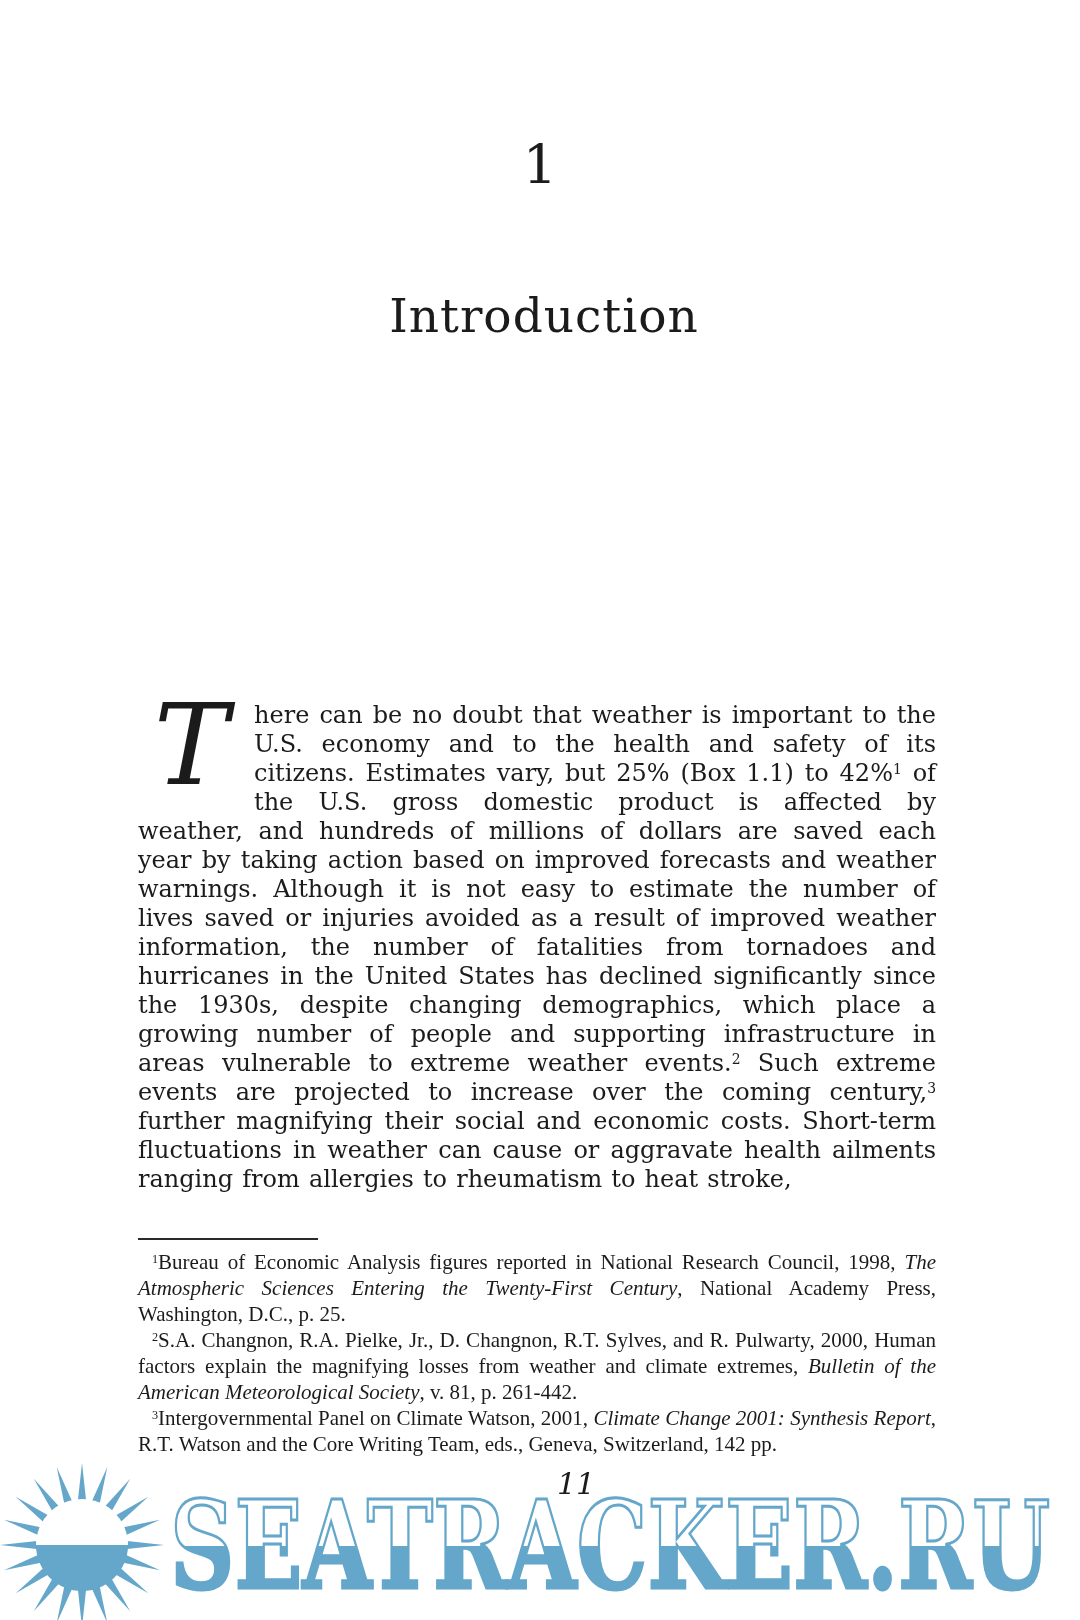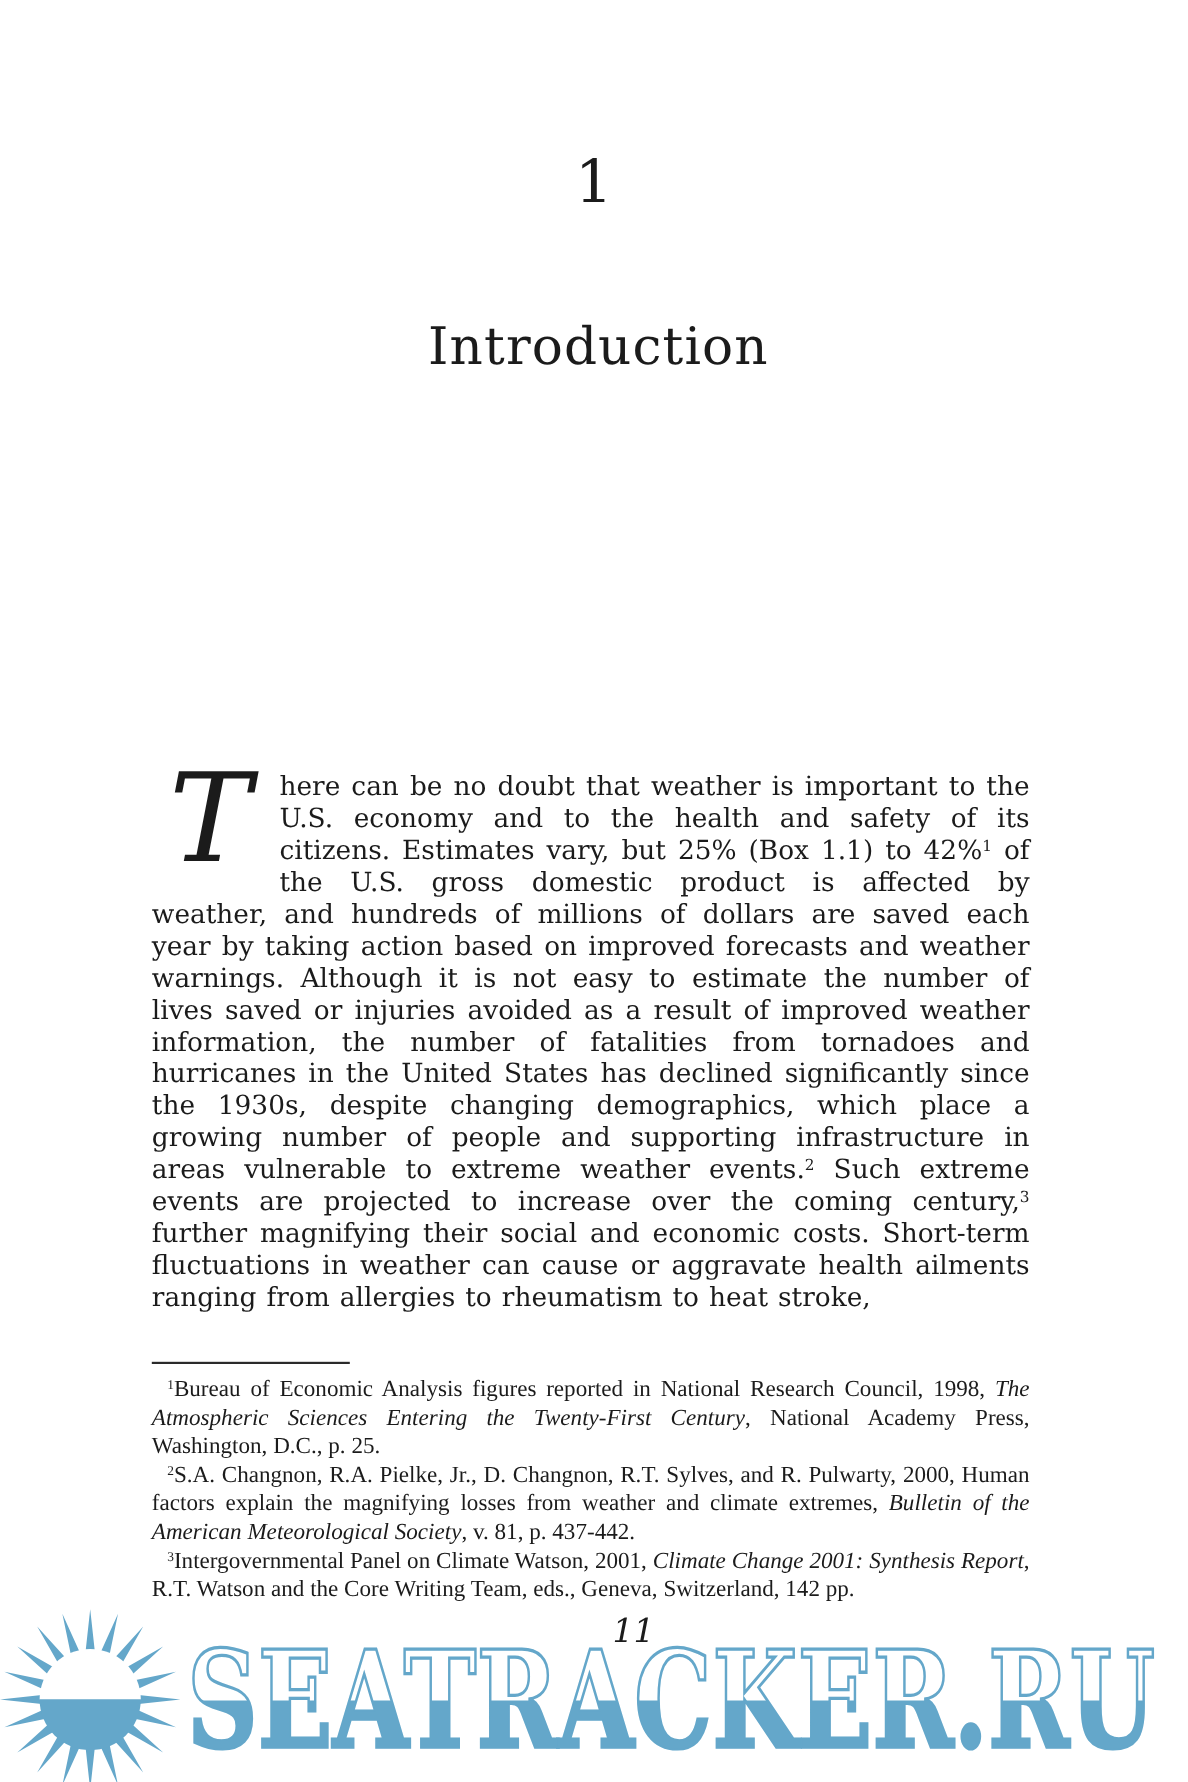--- a/index.html
+++ b/index.html
@@ -104,21 +104,21 @@
 
   <div class="chapter-number">1</div>
 
   <div class="page-title">Introduction</div>
 
   <div class="body-text"><span class="dropcap">T</span><span>here can be no doubt that weather is important to the U.S. economy and to the health and safety of its citizens. Estimates vary, but 25% (Box 1.1) to 42%</span><sup>1</sup><span> of the U.S. gross domestic product is affected by weather, and hundreds of millions of dollars are saved each year by taking action based on improved forecasts and weather warnings. Although it is not easy to estimate the number of lives saved or injuries avoided as a result of improved weather information, the number of fatalities from tornadoes and hurricanes in the United States has declined significantly since the 1930s, despite changing demographics, which place a growing number of people and supporting infrastructure in areas vulnerable to extreme weather events.</span><sup>2</sup><span> Such extreme events are projected to increase over the coming century,</span><sup>3</sup><span> further magnifying their social and economic costs. Short-term fluctuations in weather can cause or aggravate health ailments ranging from allergies to rheumatism to heat stroke,</span></div>
 
   <div class="footnotes">
     <div class="footnote-rule"></div>
     <p class="footnote"><sup>1</sup><span>Bureau of Economic Analysis figures reported in National Research Council, 1998, </span><i>The Atmospheric Sciences Entering the Twenty-First Century</i><span>, National Academy Press, Washington, D.C., p. 25.</span></p>
-    <p class="footnote"><sup>2</sup><span>S.A. Changnon, R.A. Pielke, Jr., D. Changnon, R.T. Sylves, and R. Pulwarty, 2000, Human factors explain the magnifying losses from weather and climate extremes, </span><i>Bulletin of the American Meteorological Society</i><span>, v. 81, p. 437-442.</span></p>
+    <p class="footnote"><sup>2</sup><span>S.A. Changnon, R.A. Pielke, Jr., D. Changnon, R.T. Sylves, and R. Pulwarty, 2000, Human factors explain the magnifying losses from weather and climate extremes, </span><i>Bulletin of the American Meteorological Society</i><span>, v. 81, p. 261-442.</span></p>
     <p class="footnote"><sup>3</sup><span>Intergovernmental Panel on Climate Watson, 2001, </span><i>Climate Change 2001: Synthesis Report</i><span>, R.T. Watson and the Core Writing Team, eds., Geneva, Switzerland, 142 pp.</span></p>
   </div>
 
   <div class="page-number">11</div>
 
   <svg class="watermark" viewBox="0 0 1080 165" width="1080" height="165" xmlns="http://www.w3.org/2000/svg">
     <defs>
       <clipPath id="wm-half">
           <rect x="140" y="91" width="940" height="74"></rect>
         </clipPath>

